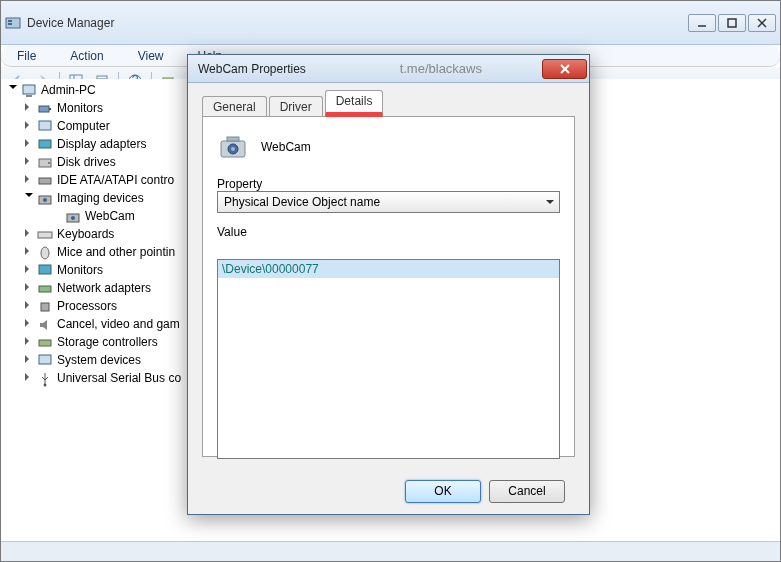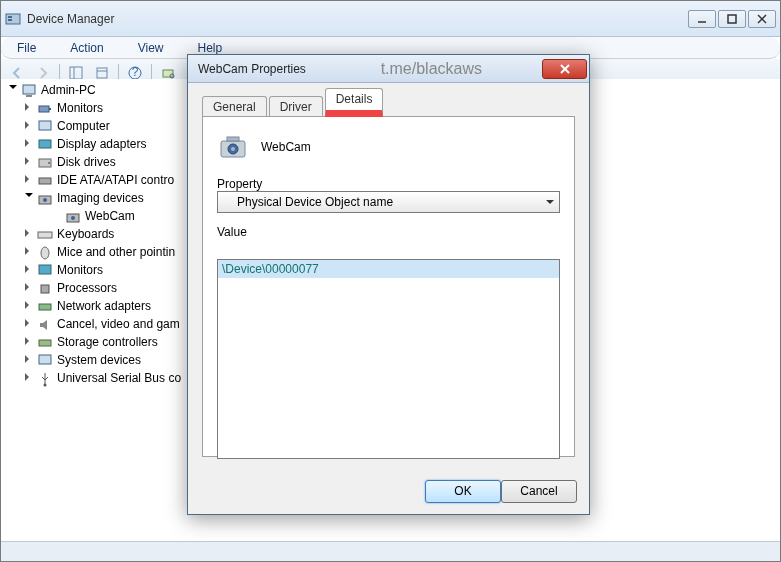--- a/index.html
+++ b/index.html
@@ -1,20 +1,20 @@
 <!DOCTYPE html>
 <html><head>
 <meta charset="utf-8">
 <style>
 * { box-sizing: border-box; margin: 0; padding: 0; font-family: 'Segoe UI', Tahoma, sans-serif; font-size: 12px; }
 body { background: #d4d4d4; width: 781px; height: 562px; overflow: hidden; position: relative; }
 
 
 .main-window { position: absolute; top: 0; left: 0; right: 0; bottom: 0; background: #fff; border: 1px solid #7a7a7a; }
-.titlebar { height: 36px; background: linear-gradient(#eaf2fb, #d8e6f5); display: flex; align-items: center; padding: 0 4px; border-bottom: 1px solid #b0c4d8; }
+.titlebar { height: 44px; background: linear-gradient(#eaf2fb, #d8e6f5); display: flex; align-items: center; padding: 0 4px; border-bottom: 1px solid #b0c4d8; }
 .titlebar .title-icon { width: 16px; height: 16px; margin-right: 6px; }
 .titlebar .title-text { flex: 1; color: #333; }
 .win-controls { display: flex; gap: 2px; }
 .win-btn { width: 28px; height: 18px; border: 1px solid #8a9db0; background: linear-gradient(#f0f5fa, #dce8f3); border-radius: 2px; display: flex; align-items: center; justify-content: center; cursor: pointer; }
 .win-btn svg { width: 10px; height: 10px; }
 
 .menubar { height: 22px; display: flex; align-items: center; padding: 0 6px; gap: 14px; border-bottom: 1px solid #d0d0d0; background: #f4f8fc; border-radius: 10px; }
 .menubar .menu-item { padding: 2px 10px; color: #1a3a6e; cursor: pointer; }
 
 .toolbar { height: 28px; display: flex; align-items: center; padding: 0 4px; gap: 2px; border-bottom: 1px solid #b8c8d8; background: linear-gradient(#f4f8fc, #e4ecf5); }
@@ -31,41 +31,41 @@
 .indent-0 { padding-left: 2px; }
 .indent-1 { padding-left: 18px; }
 .indent-3 { padding-left: 60px; }
 
 .statusbar { position: absolute; bottom: 0; left: 0; right: 0; height: 20px; background: #e8eef5; border-top: 1px solid #c0c8d0; }
 
 
 .dialog { position: absolute; top: 54px; left: 187px; width: 403px; height: 461px; background: #f0f0f0; border: 1px solid #4a6a8a; box-shadow: 0 4px 20px rgba(0,0,0,0.4); }
 .dialog-titlebar { height: 28px; background: linear-gradient(#e8f0f8, #cfdef0); display: flex; align-items: center; padding: 0 2px 0 10px; border-bottom: 1px solid #a0b4c8; }
 .dialog-titlebar .dlg-title { flex: 1; color: #222; }
-.dialog-titlebar .watermark { color: #888; font-size: 16px; margin-right: 60px; }
+.dialog-titlebar .watermark { color: #888; font-size: 13px; margin-right: 60px; }
 .dialog-close { width: 45px; height: 20px; background: linear-gradient(#e47a6f, #c83a2a); border: 1px solid #8a2a1a; border-radius: 3px; display: flex; align-items: center; justify-content: center; cursor: pointer; }
 .dialog-close svg { stroke: #fff; stroke-width: 2; }
 
 .dialog-body { padding: 10px 14px; height: calc(100% - 28px - 46px); }
 .tabs { display: flex; align-items: flex-end; height: 24px; margin-bottom: -1px; }
 .tab { padding: 3px 10px; border: 1px solid #a0a0a0; background: #f0f0f0; border-bottom: none; margin-right: 2px; border-radius: 3px 3px 0 0; cursor: pointer; color: #333; text-align: right; }
-.tab.active { background: #fff; border-bottom: 7px solid #ef4444; position: relative; z-index: 2; padding-bottom: 4px; }
+.tab.active { background: #fff; border-bottom: 5px solid #ef4444; position: relative; z-index: 2; padding-bottom: 4px; }
 .tab-content { border: 1px solid #a0a0a0; background: #fff; height: calc(100% - 24px); padding: 14px; position: relative; }
 .device-header { display: flex; align-items: center; margin-bottom: 14px; }
 .device-icon { width: 32px; height: 32px; margin-right: 12px; }
 .device-name { color: #000; }
 .prop-label { color: #000; margin-bottom: 0; }
-.prop-select { width: 100%; height: 22px; border: 1px solid #7a7a7a; background: linear-gradient(#fff, #e8e8e8); padding: 0 19px; appearance: none; position: relative; }
+.prop-select { width: 100%; height: 22px; border: 1px solid #7a7a7a; background: linear-gradient(#fff, #e8e8e8); padding: 0 6px; appearance: none; position: relative; }
 .select-wrap { position: relative; margin-bottom: 12px; }
 .select-wrap::after { content: ''; position: absolute; right: 6px; top: 9px; border: 4px solid transparent; border-top-color: #333; pointer-events: none; }
 .value-label { color: #000; margin-bottom: 20px; }
 .value-box { width: 100%; height: 200px; border: 1px solid #7a7a7a; background: #fff; overflow: auto; }
 .value-row { padding: 2px 4px; background: #cde5f7; color: #0f766e; }
 
-.dialog-footer { position: absolute; bottom: 0; left: 0; right: 0; height: 46px; display: flex; align-items: center; justify-content: flex-end; padding: 0 12px; }
+.dialog-footer { position: absolute; bottom: 0; left: 0; right: 0; height: 46px; display: flex; align-items: center; justify-content: flex-end; padding: 0 24px; gap: 8px; }
 .dlg-btn { width: 76px; height: 23px; border: 1px solid #707070; background: linear-gradient(#f4f4f4, #e0e0e0); border-radius: 3px; cursor: pointer; color: #000; }
 .dlg-btn.primary { border: 1px solid #3a7abd; box-shadow: 0 0 2px #5a9add; background: linear-gradient(#eaf6ff, #bde3ff); }
 
 
 .tri-right { width: 0; height: 0; border: 4px solid transparent; border-left-color: #606060; }
 .tri-down { width: 0; height: 0; border: 4px solid transparent; border-top-color: #000; }
 </style>
 </head>
 <body>
 
@@ -275,35 +275,35 @@
             </svg>
           </span>
         <span class="tree-label">Monitors</span>
       </div>
       <div class="tree-node indent-1">
         <span class="tree-expand">
             <span class="tri-right"></span>
           </span>
         <span class="tree-icon">
             <svg viewBox="0 0 16 16">
+              <rect x="2" y="5" width="12" height="6" fill="#8b8" stroke="#464"></rect>
+            </svg>
+          </span>
+        <span class="tree-label">Network adapters</span>
+      </div>
+      <div class="tree-node indent-1">
+        <span class="tree-expand">
+            <span class="tri-right"></span>
+          </span>
+        <span class="tree-icon">
+            <svg viewBox="0 0 16 16">
               <rect x="4" y="4" width="8" height="8" fill="#aaa" stroke="#555"></rect>
             </svg>
           </span>
         <span class="tree-label">Processors</span>
-      </div>
-      <div class="tree-node indent-1">
-        <span class="tree-expand">
-            <span class="tri-right"></span>
-          </span>
-        <span class="tree-icon">
-            <svg viewBox="0 0 16 16">
-              <rect x="2" y="5" width="12" height="6" fill="#8b8" stroke="#464"></rect>
-            </svg>
-          </span>
-        <span class="tree-label">Network adapters</span>
       </div>
       <div class="tree-node indent-1">
         <span class="tree-expand">
             <span class="tri-right"></span>
           </span>
         <span class="tree-icon">
             <svg viewBox="0 0 16 16">
               <path d="M3 6 L6 6 L10 3 L10 13 L6 10 L3 10 Z" fill="#888"></path>
             </svg>
           </span>

